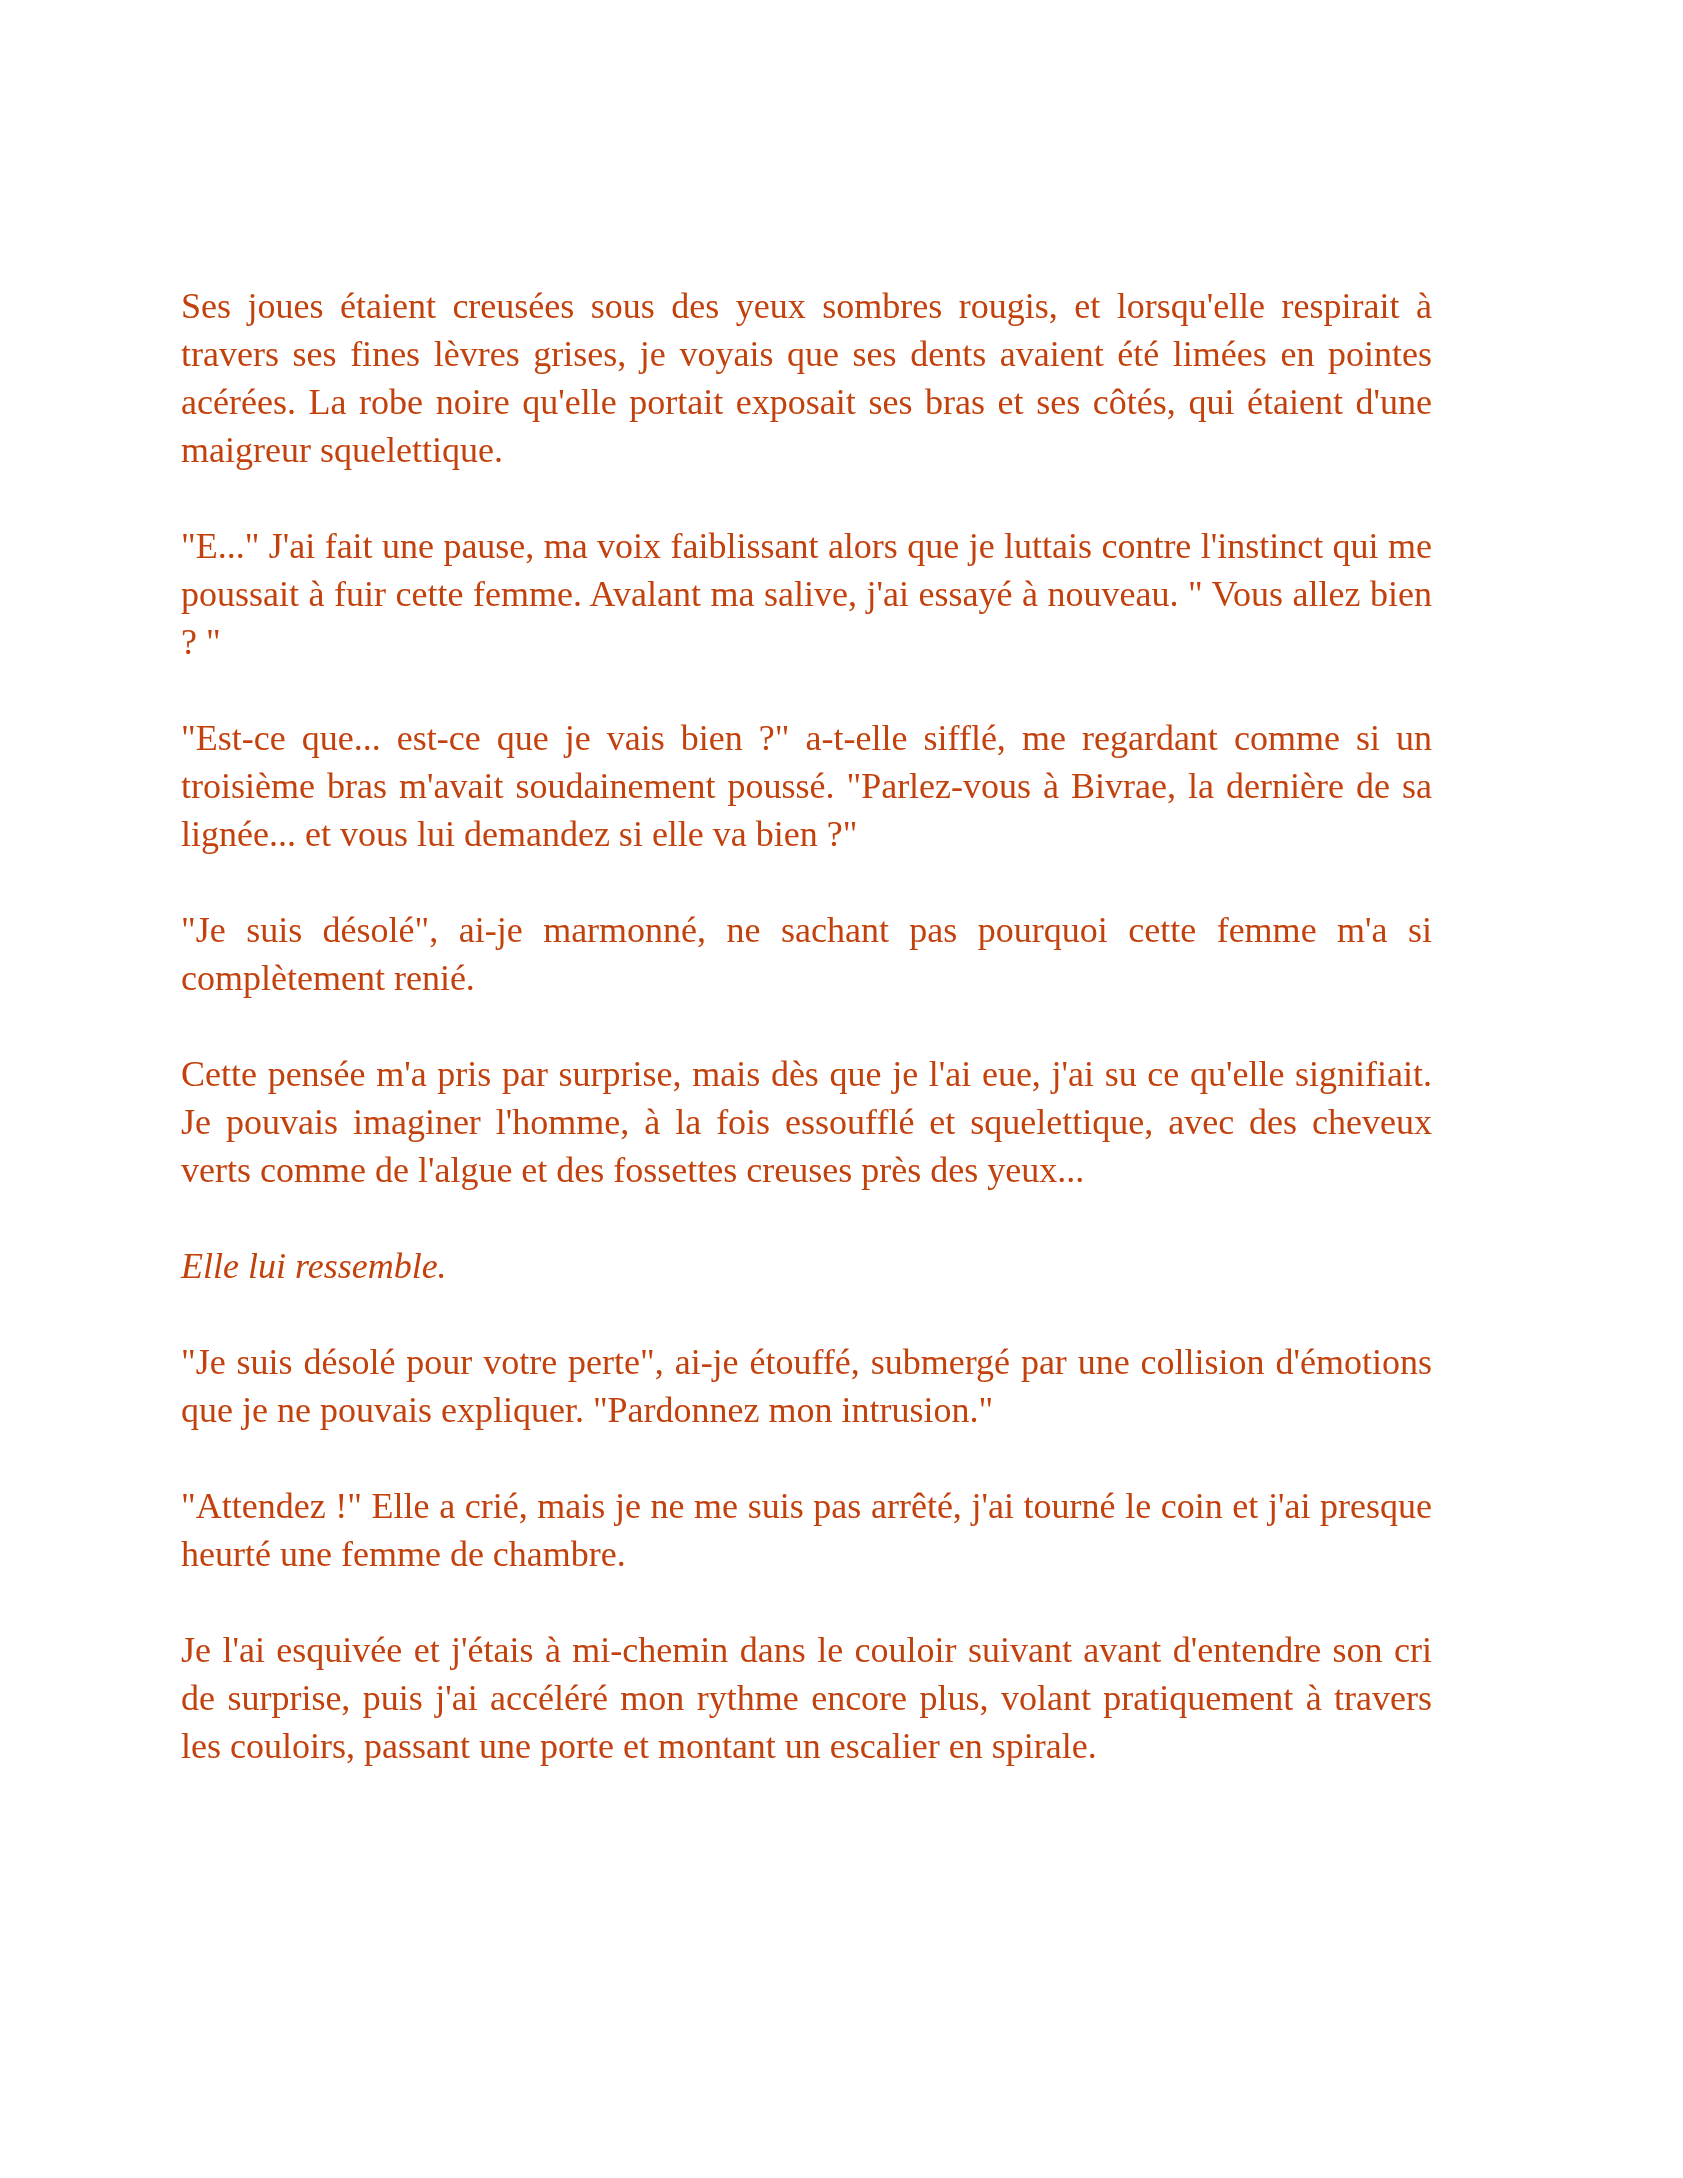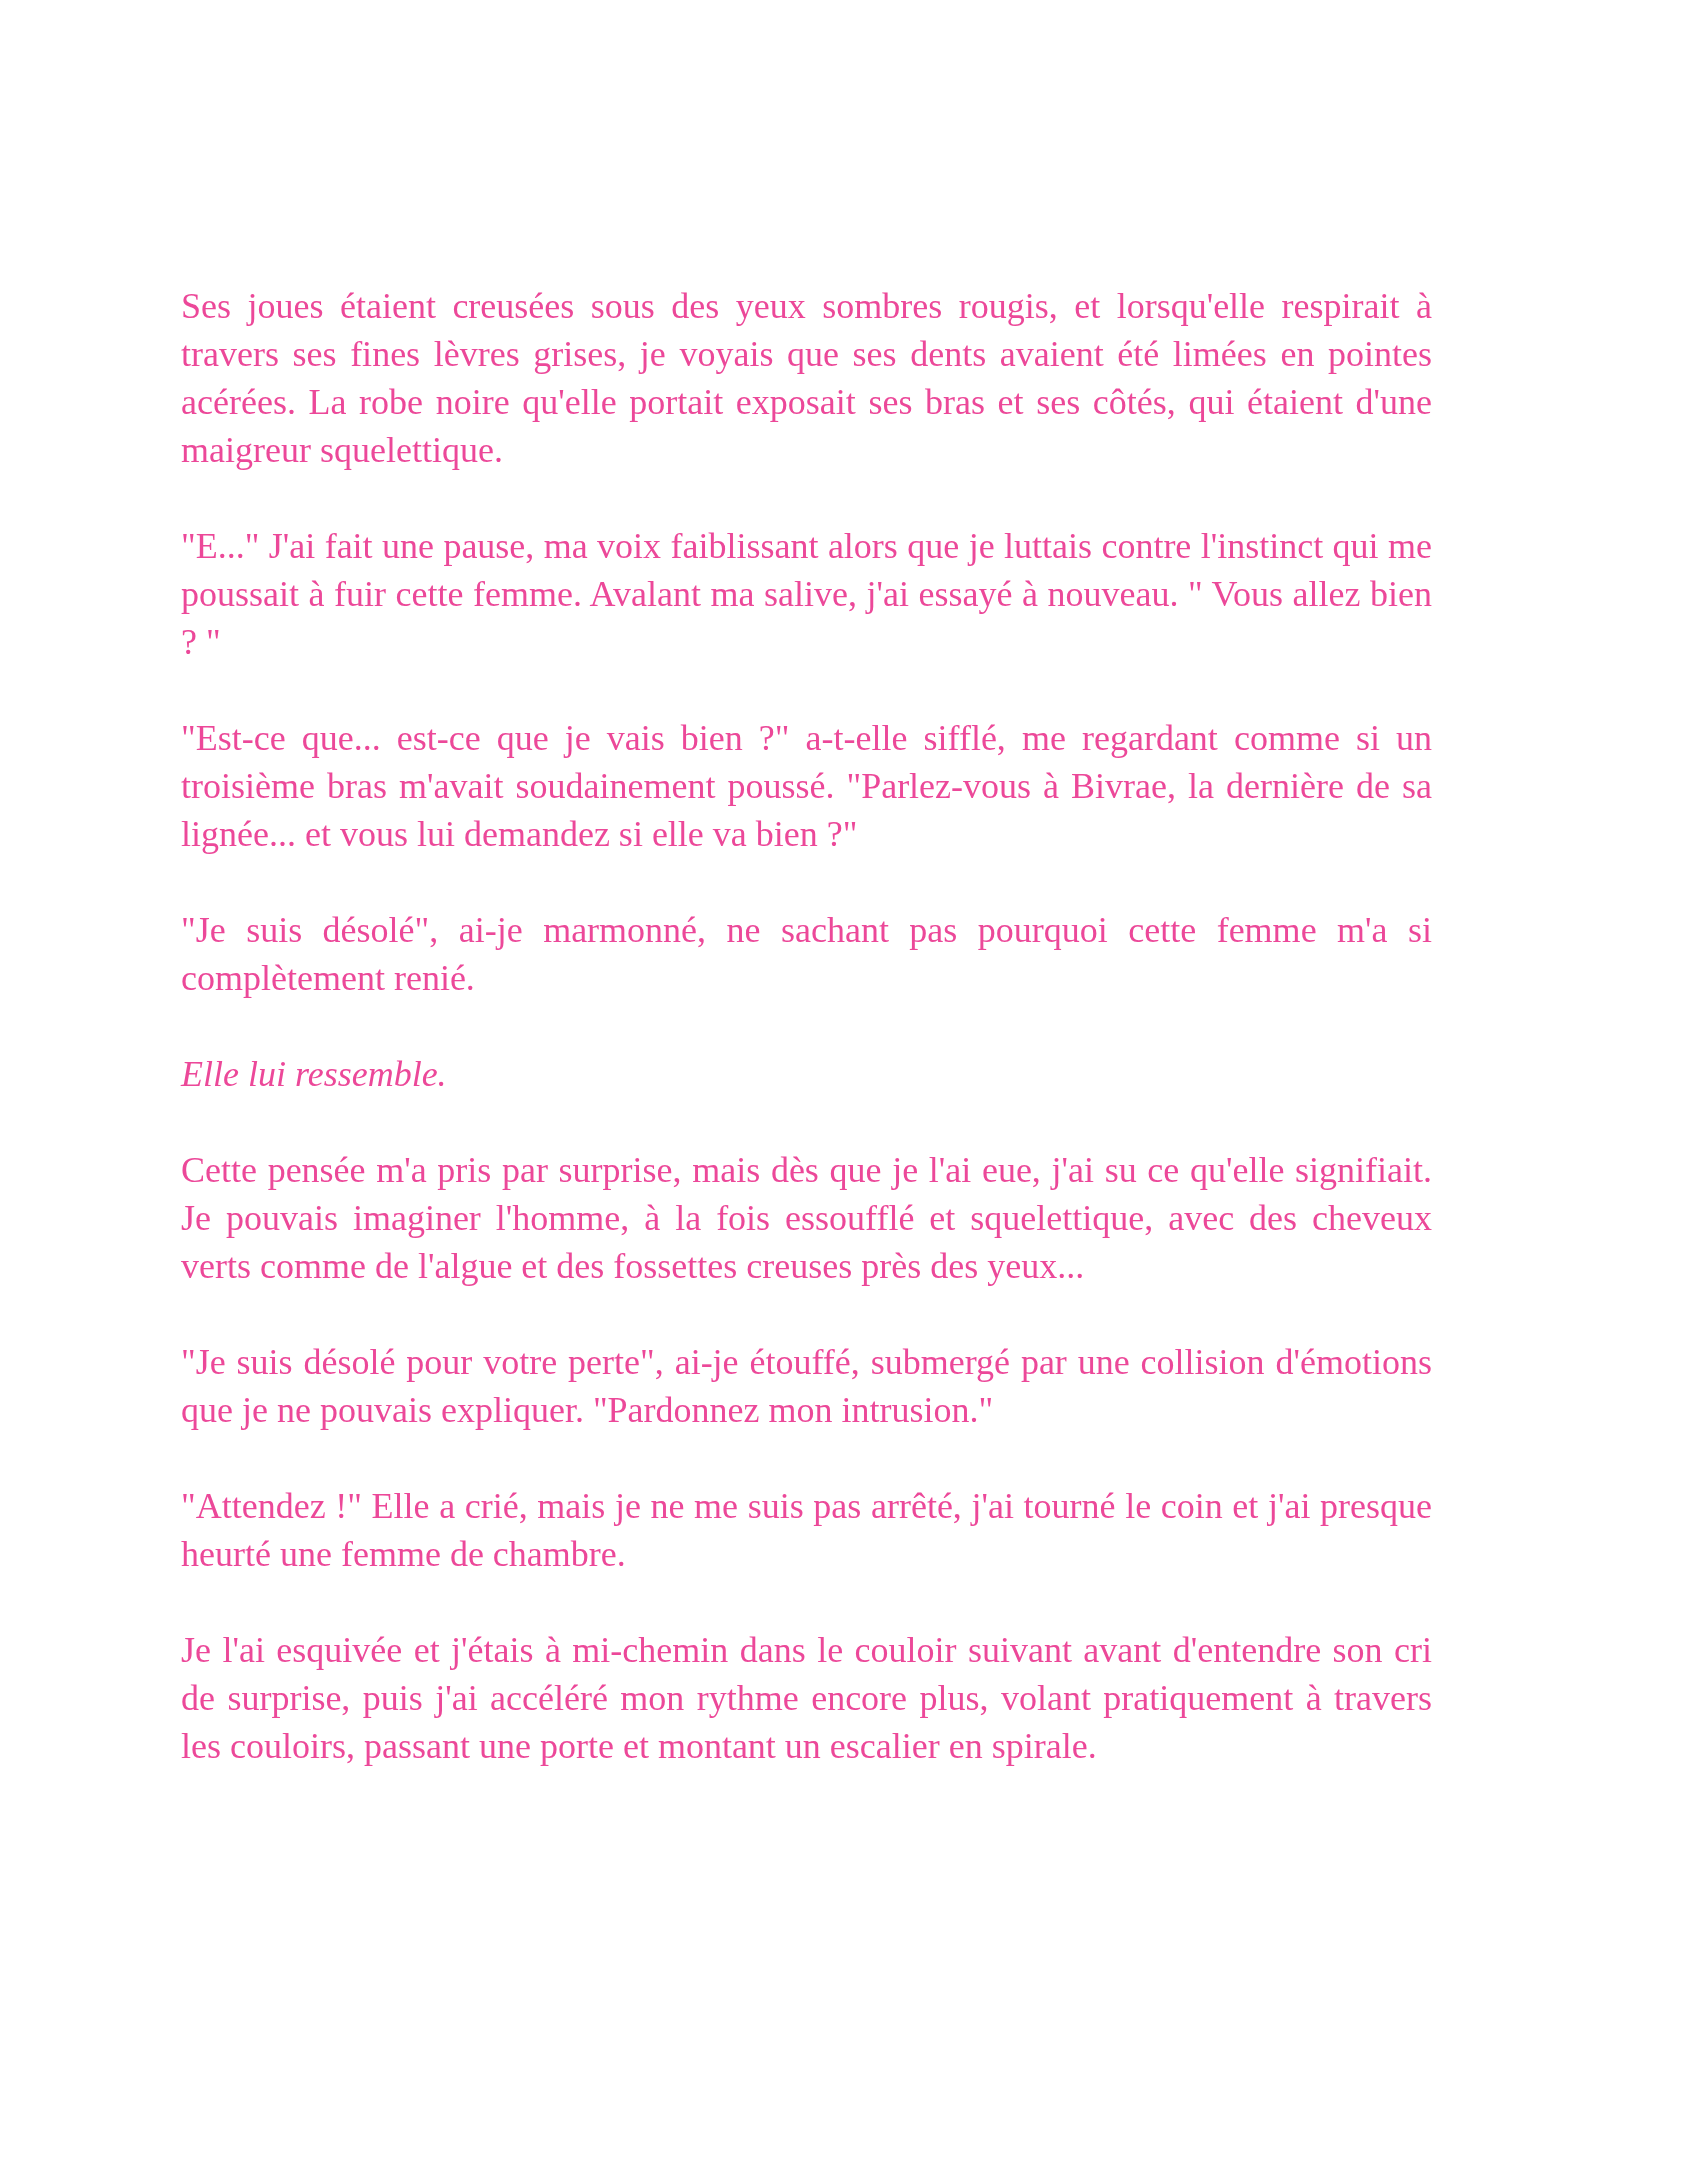--- a/index.html
+++ b/index.html
@@ -5,32 +5,32 @@
   html, body { margin: 0; padding: 0; background: #ffffff; }
   body { width: 1683px; height: 2178px; position: relative; overflow: hidden; }
   .page {
     position: absolute;
     left: 181px;
     top: 282px;
     width: 1251px;
     font-family: "Liberation Serif", serif;
     font-size: 36px;
     line-height: 48px;
-    color: #ec4899;
+    color: #c2410c;
   }
   .para { margin: 0 0 48px 0; text-align: justify; text-align-last: left; }
   .para.italic { font-style: italic; }
 </style>
 </head>
 <body>
 
 <div class="page">
   <p class="para">Ses joues étaient creusées sous des yeux sombres rougis, et lorsqu'elle respirait à travers ses fines lèvres grises, je voyais que ses dents avaient été limées en pointes acérées. La robe noire qu'elle portait exposait ses bras et ses côtés, qui étaient d'une maigreur squelettique.</p>
   <p class="para">"E..." J'ai fait une pause, ma voix faiblissant alors que je luttais contre l'instinct qui me poussait à fuir cette femme. Avalant ma salive, j'ai essayé à nouveau. " Vous allez bien ? "</p>
   <p class="para">"Est-ce que... est-ce que je vais bien ?" a-t-elle sifflé, me regardant comme si un troisième bras m'avait soudainement poussé. "Parlez-vous à Bivrae, la dernière de sa lignée... et vous lui demandez si elle va bien ?"</p>
   <p class="para">"Je suis désolé", ai-je marmonné, ne sachant pas pourquoi cette femme m'a si complètement renié.</p>
+  <p class="para">Cette pensée m'a pris par surprise, mais dès que je l'ai eue, j'ai su ce qu'elle signifiait. Je pouvais imaginer l'homme, à la fois essoufflé et squelettique, avec des cheveux verts comme de l'algue et des fossettes creuses près des yeux...</p>
   <p class="para italic">Elle lui ressemble.</p>
-  <p class="para">Cette pensée m'a pris par surprise, mais dès que je l'ai eue, j'ai su ce qu'elle signifiait. Je pouvais imaginer l'homme, à la fois essoufflé et squelettique, avec des cheveux verts comme de l'algue et des fossettes creuses près des yeux...</p>
   <p class="para">"Je suis désolé pour votre perte", ai-je étouffé, submergé par une collision d'émotions que je ne pouvais expliquer. "Pardonnez mon intrusion."</p>
   <p class="para">"Attendez !" Elle a crié, mais je ne me suis pas arrêté, j'ai tourné le coin et j'ai presque heurté une femme de chambre.</p>
   <p class="para">Je l'ai esquivée et j'étais à mi-chemin dans le couloir suivant avant d'entendre son cri de surprise, puis j'ai accéléré mon rythme encore plus, volant pratiquement à travers les couloirs, passant une porte et montant un escalier en spirale.</p>
 </div>
 
 
 </body></html>

